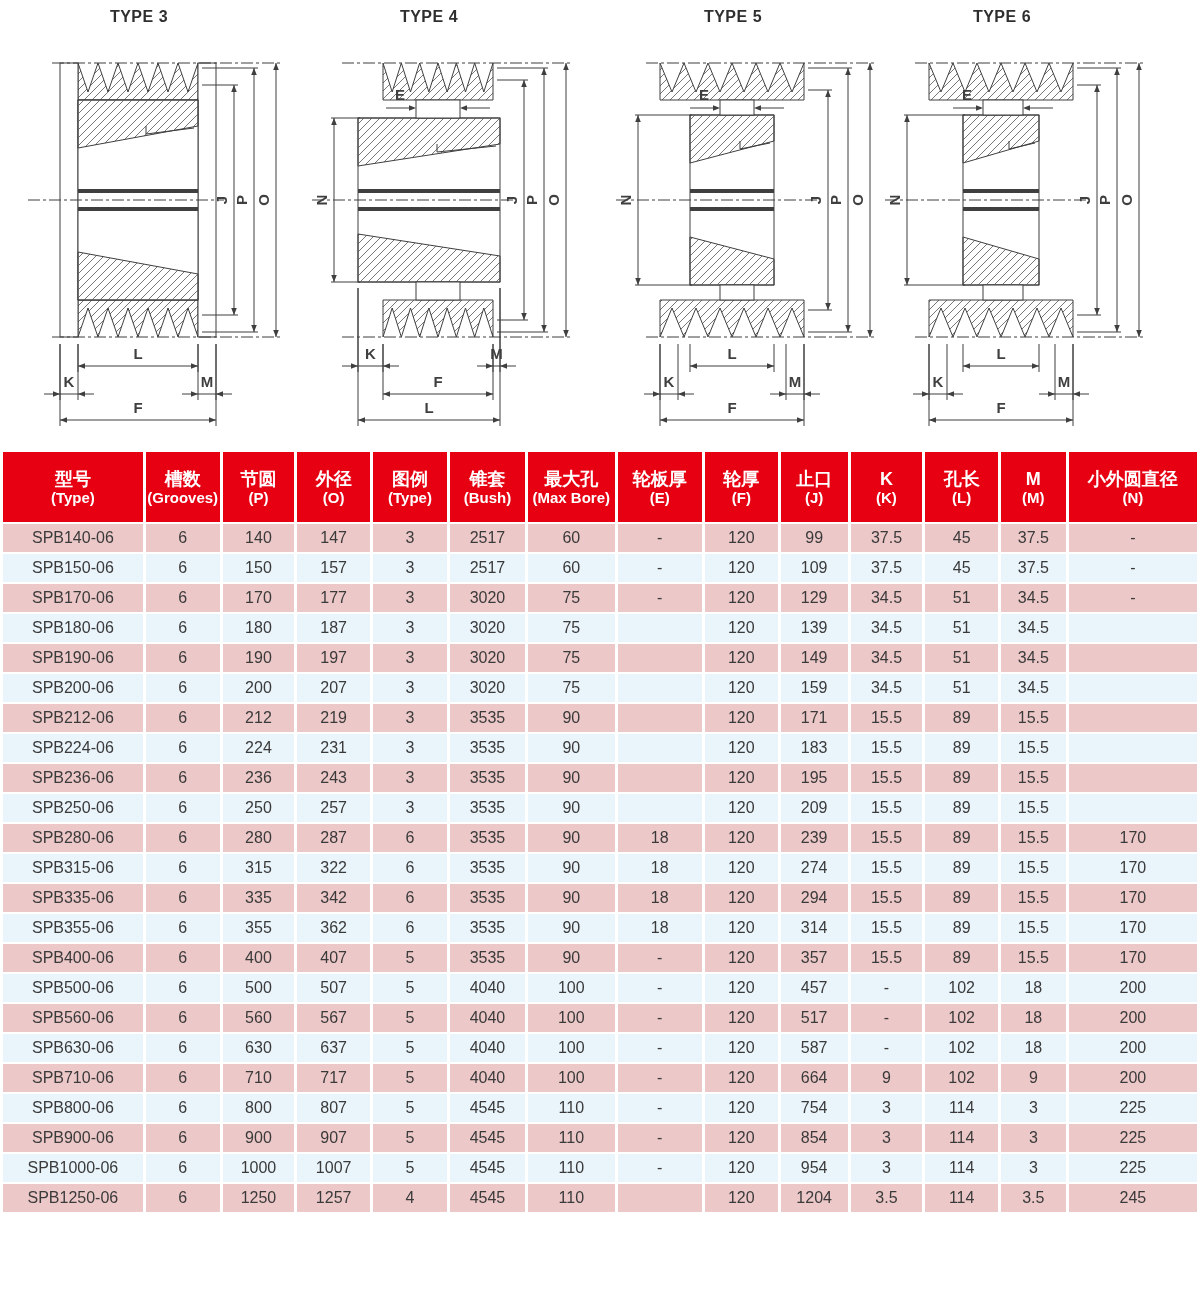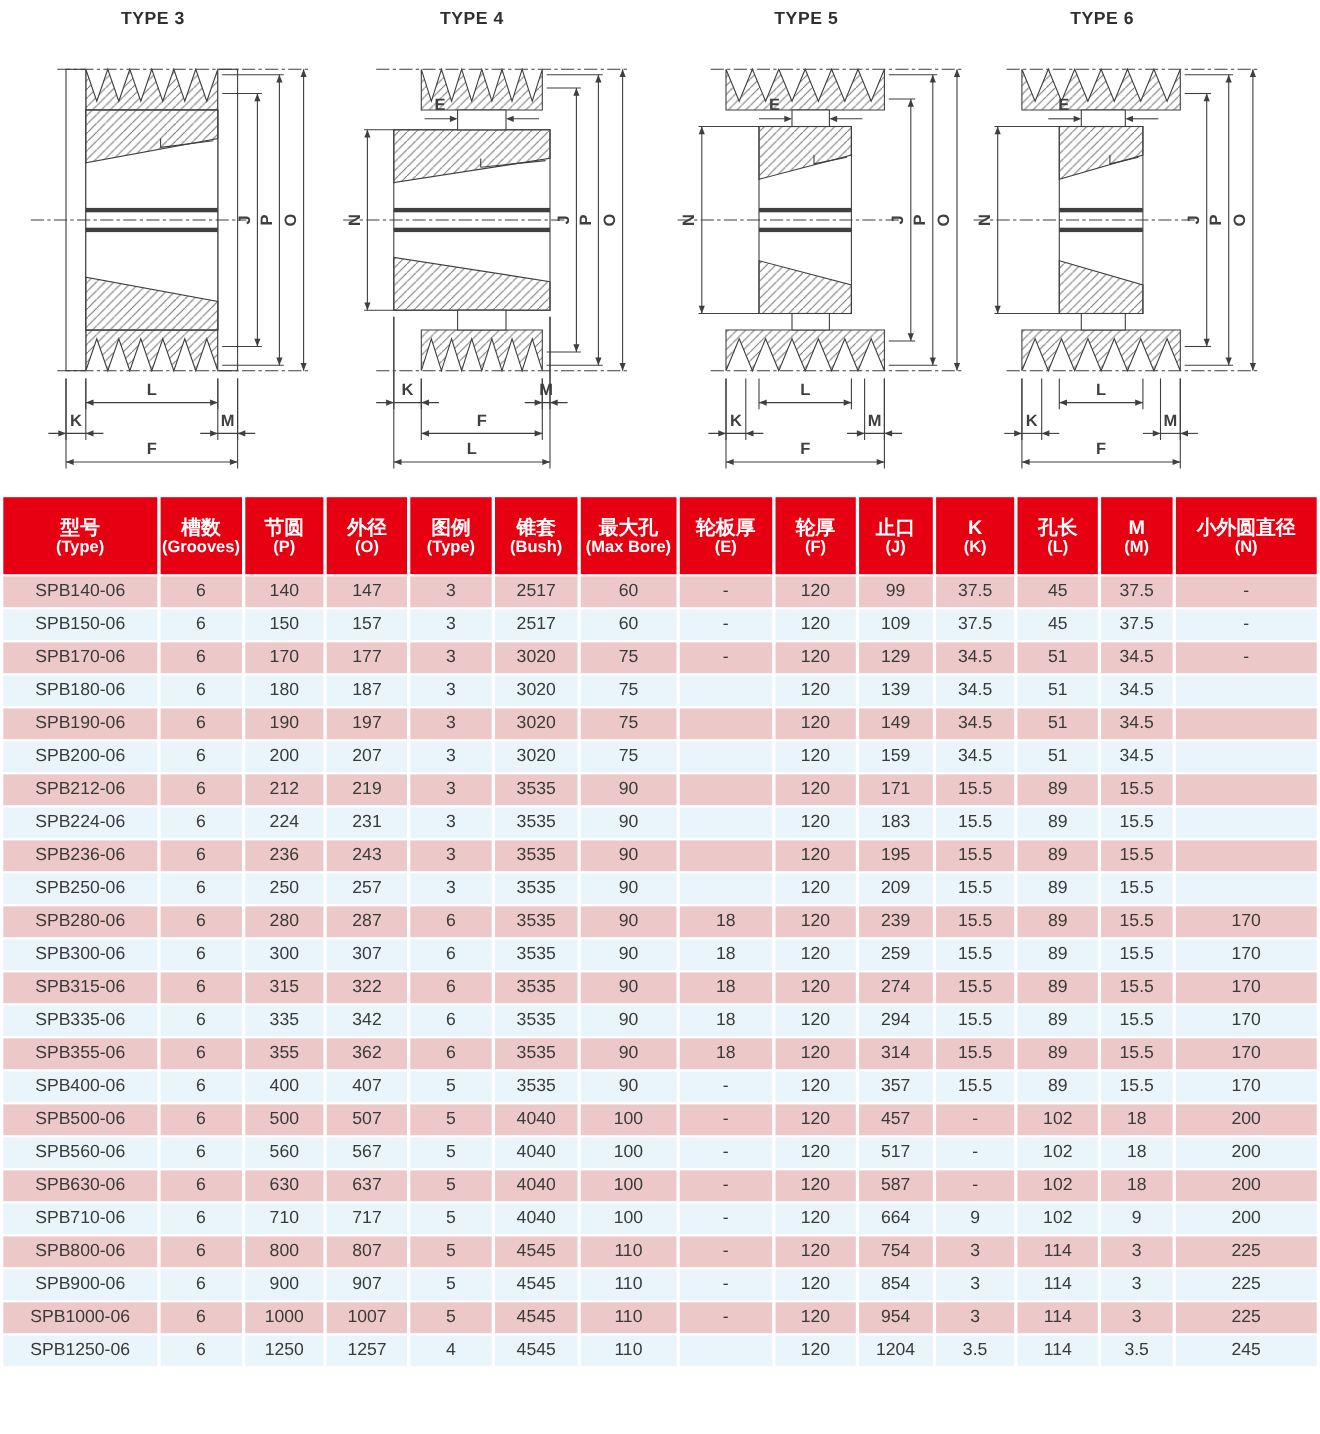--- a/index.html
+++ b/index.html
@@ -609,36 +609,20 @@
         <td>90</td>
         <td>18</td>
         <td>120</td>
         <td>239</td>
         <td>15.5</td>
         <td>89</td>
         <td>15.5</td>
         <td>170</td>
       </tr>
       <tr>
-        <td>SPB300-06</td>
-        <td>6</td>
-        <td>300</td>
-        <td>307</td>
-        <td>6</td>
-        <td>3535</td>
-        <td>90</td>
-        <td>18</td>
-        <td>120</td>
-        <td>259</td>
-        <td>15.5</td>
-        <td>89</td>
-        <td>15.5</td>
-        <td>170</td>
-      </tr>
-      <tr>
         <td>SPB315-06</td>
         <td>6</td>
         <td>315</td>
         <td>322</td>
         <td>6</td>
         <td>3535</td>
         <td>90</td>
         <td>18</td>
         <td>120</td>
         <td>274</td>

